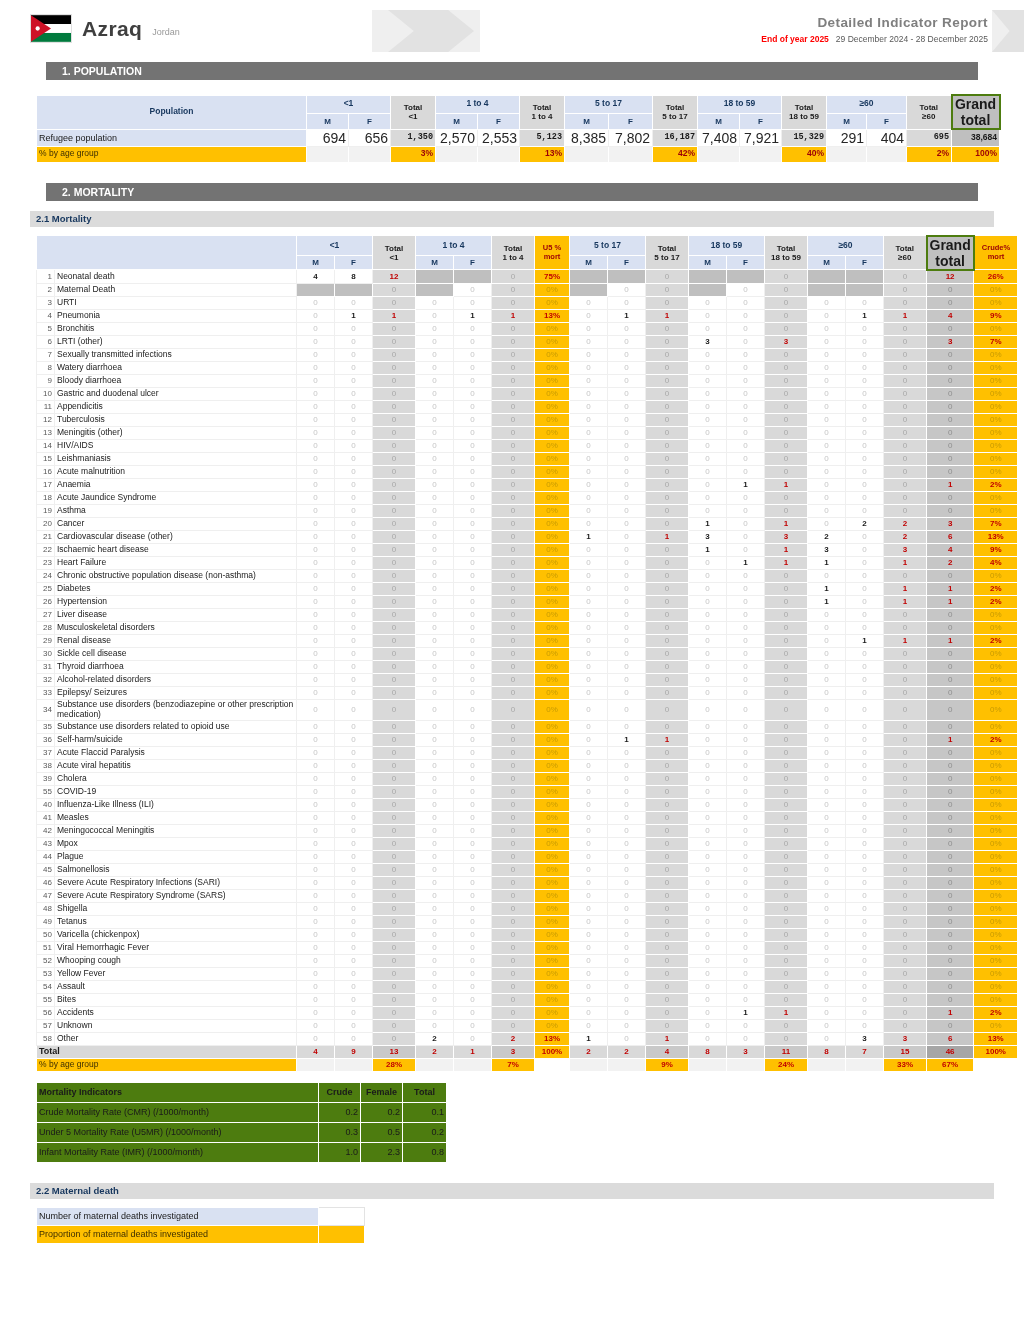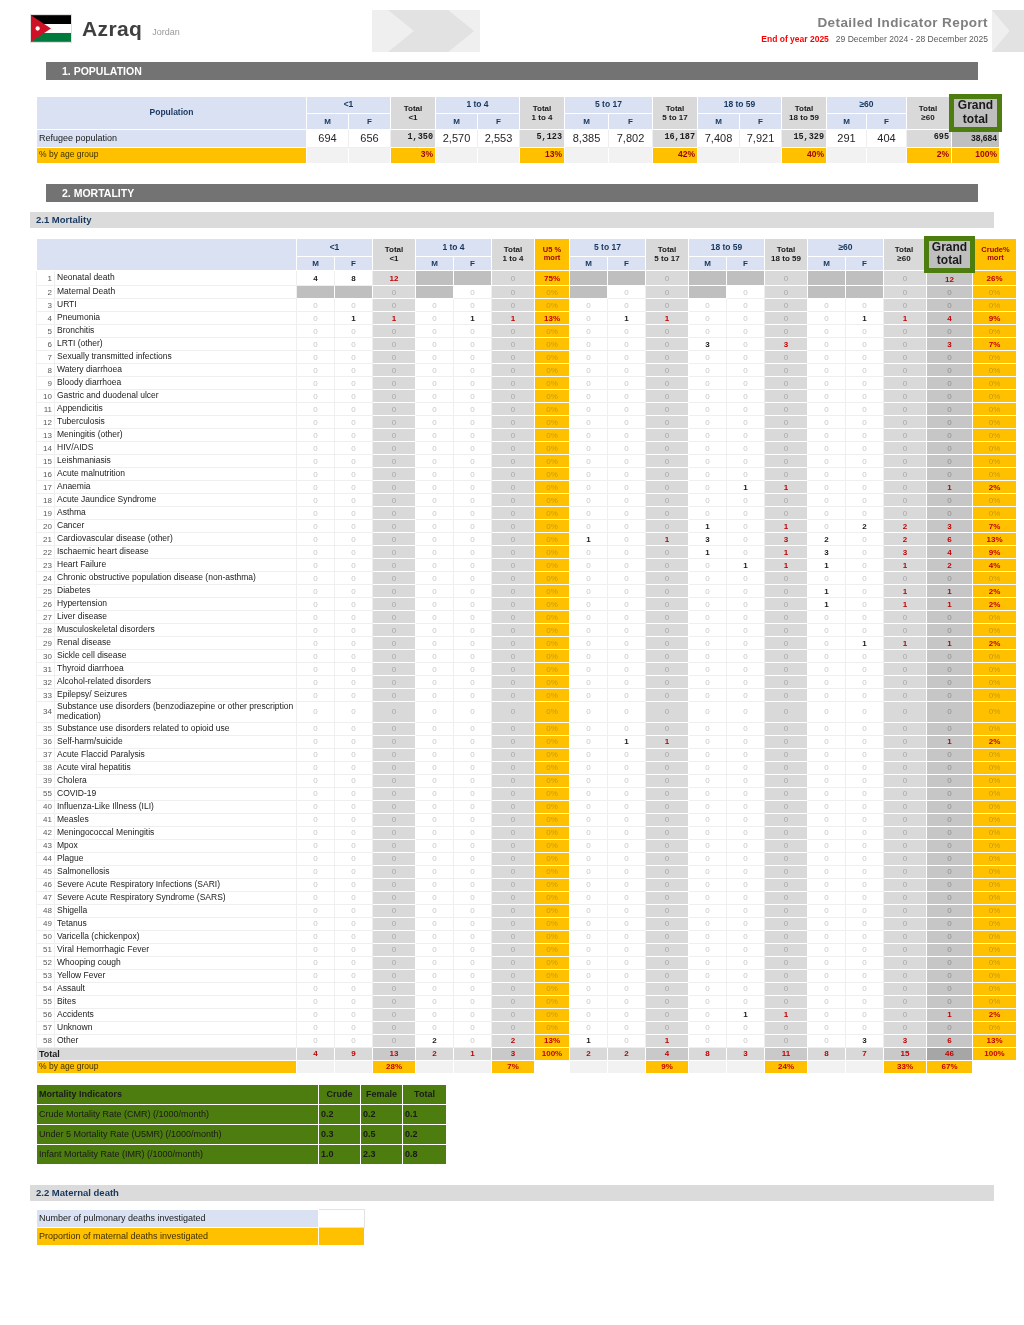--- a/index.html
+++ b/index.html
@@ -31,29 +31,29 @@
   table.rpt{border-collapse:collapse;table-layout:fixed;margin-left:36px;font-size:8px;}
   table.rpt td,table.rpt th{padding:0 2px;overflow:hidden;line-height:1.15;}
   
   .hdr-corner{background:#D9E1F2;border:1px solid #fff;}
   .hdr-age{background:#D9E1F2;border:1px solid #fff;font-weight:bold;font-size:8.5px;
            text-align:center;color:#17375E;}
   .hdr-mf{background:#D9E1F2;border:1px solid #fff;font-weight:bold;font-size:8px;
           text-align:center;color:#17375E;height:13px;}
   .hdr-tot{background:#D9D9D9;border:1px solid #fff;font-weight:bold;font-size:8px;
            text-align:center;color:#1A1A1A;white-space:pre-line;}
-  .hdr-grand{background:#BFBFBF;border:5px solid #4d7c0f;font-weight:bold;font-size:12px;
+  .hdr-grand{background:#BFBFBF;border:2px solid #4d7c0f;font-weight:bold;font-size:14px;
              text-align:center;color:#1A1A1A;white-space:pre-line;}
   .hdr-u5{background:#FFC000;border:1px solid #fff;font-weight:bold;font-size:7.5px;
           text-align:center;color:#9C0006;white-space:pre-line;}
   
   .pop td{height:15px;}
   .pop .hdr-age{height:15px;}
   .p-lbl{background:#D9E1F2;border:1px solid #fff;font-size:9px;color:#1A1A1A;text-align:left;padding-left:5px;}
-  .p-mf{background:#fff;border:1px solid #EFEFEF;text-align:center;font-size:11px;color:#262626;padding-right:4px;}
+  .p-mf{background:#fff;border:1px solid #EFEFEF;text-align:right;font-size:14px;color:#262626;padding-right:4px;}
   .p-tot{background:#D9D9D9;border:1px solid #fff;text-align:right;font-size:8.5px;font-weight:bold;color:#1A1A1A;padding-right:4px;font-family:Liberation Mono, monospace;}
   .p-grand{background:#BFBFBF;border:1px solid #fff;text-align:right;font-size:8.5px;font-weight:bold;color:#1A1A1A;padding-right:4px;}
   .p-pct-lbl{background:#FFC000;border:1px solid #fff;font-size:8.5px;color:#3F3000;text-align:left;padding-left:5px;}
   .p-pct-blank{background:#F2F2F2;border:1px solid #fff;}
   .p-pct{background:#FFC000;border:1px solid #fff;text-align:right;font-weight:bold;color:#9C0006;font-size:8.5px;padding-right:4px;}
   
   .mort tbody td{height:12px;}
   .c-num{background:#fff;border:1px solid #EFEFEF;color:#595959;text-align:right;font-size:8px;padding-right:2px;}
   .c-lbl{background:#fff;border:1px solid #EFEFEF;color:#1A1A1A;text-align:left;font-size:8.5px;}
   .c-mf{background:#fff;border:1px solid #EFEFEF;text-align:center;}
@@ -73,21 +73,21 @@
   .g-lbl{background:#FFC000;border:1px solid #fff;font-size:8.5px;color:#3F3000;text-align:left;padding-left:5px;}
   .g-mf{background:#F2F2F2;border:1px solid #fff;}
   .g-tot{background:#FFC000;border:1px solid #fff;text-align:center;color:#C00000;font-weight:bold;}
   .g-empty{background:#fff;border:1px solid #fff;}
   
   .ind{margin-top:10px;}
   .ind td{height:19px;border:1px solid #fff;background:#4d7c0f;font-size:9px;color:#1A1A1A;}
   .i-title{font-weight:bold;text-align:left;padding-left:5px;}
   .i-colhdr{font-weight:bold;text-align:center;}
   .i-lbl{text-align:left;padding-left:5px;color:#262626;}
-  .i-val{padding-right:4px;color:#9C0006;font-weight:bold;}
+  .i-val{text-align:right;padding-right:4px;color:#9C0006;font-weight:normal;}
   .i-dark{background:#BF8F00;}
   
   .mat td{height:17px;font-size:9px;}
   .m-lbl{background:#D9E1F2;border:1px solid #fff;text-align:left;padding-left:5px;color:#1A1A1A;}
   .m-val{background:#fff;border:1px solid #E3E3E3;text-align:right;padding-right:4px;color:#BDBDBD;}
   .m-gold{background:#FFC000;border:1px solid #fff;}
   .m-gold-lbl{background:#FFC000;border:1px solid #fff;text-align:left;padding-left:5px;color:#3F3000;}
 </style>
 </head>
 <body>
@@ -1666,21 +1666,21 @@
 
   <div class="subbar">2.2 Maternal death</div>
   <div class="gap8"></div>
   <table class="rpt mat" id="mat-table">
       <colgroup>
         <col style="width: 282px;">
         <col style="width: 46px;">
       </colgroup>
       <tbody>
         <tr>
-          <td class="m-lbl">Number of pulmonary deaths investigated</td>
+          <td class="m-lbl">Number of maternal deaths investigated</td>
           <td class="m-val"></td>
         </tr>
         <tr>
           <td class="m-gold-lbl">Proportion of maternal deaths investigated</td>
           <td class="m-gold"></td>
         </tr>
       </tbody>
     </table>
 
 </div>

